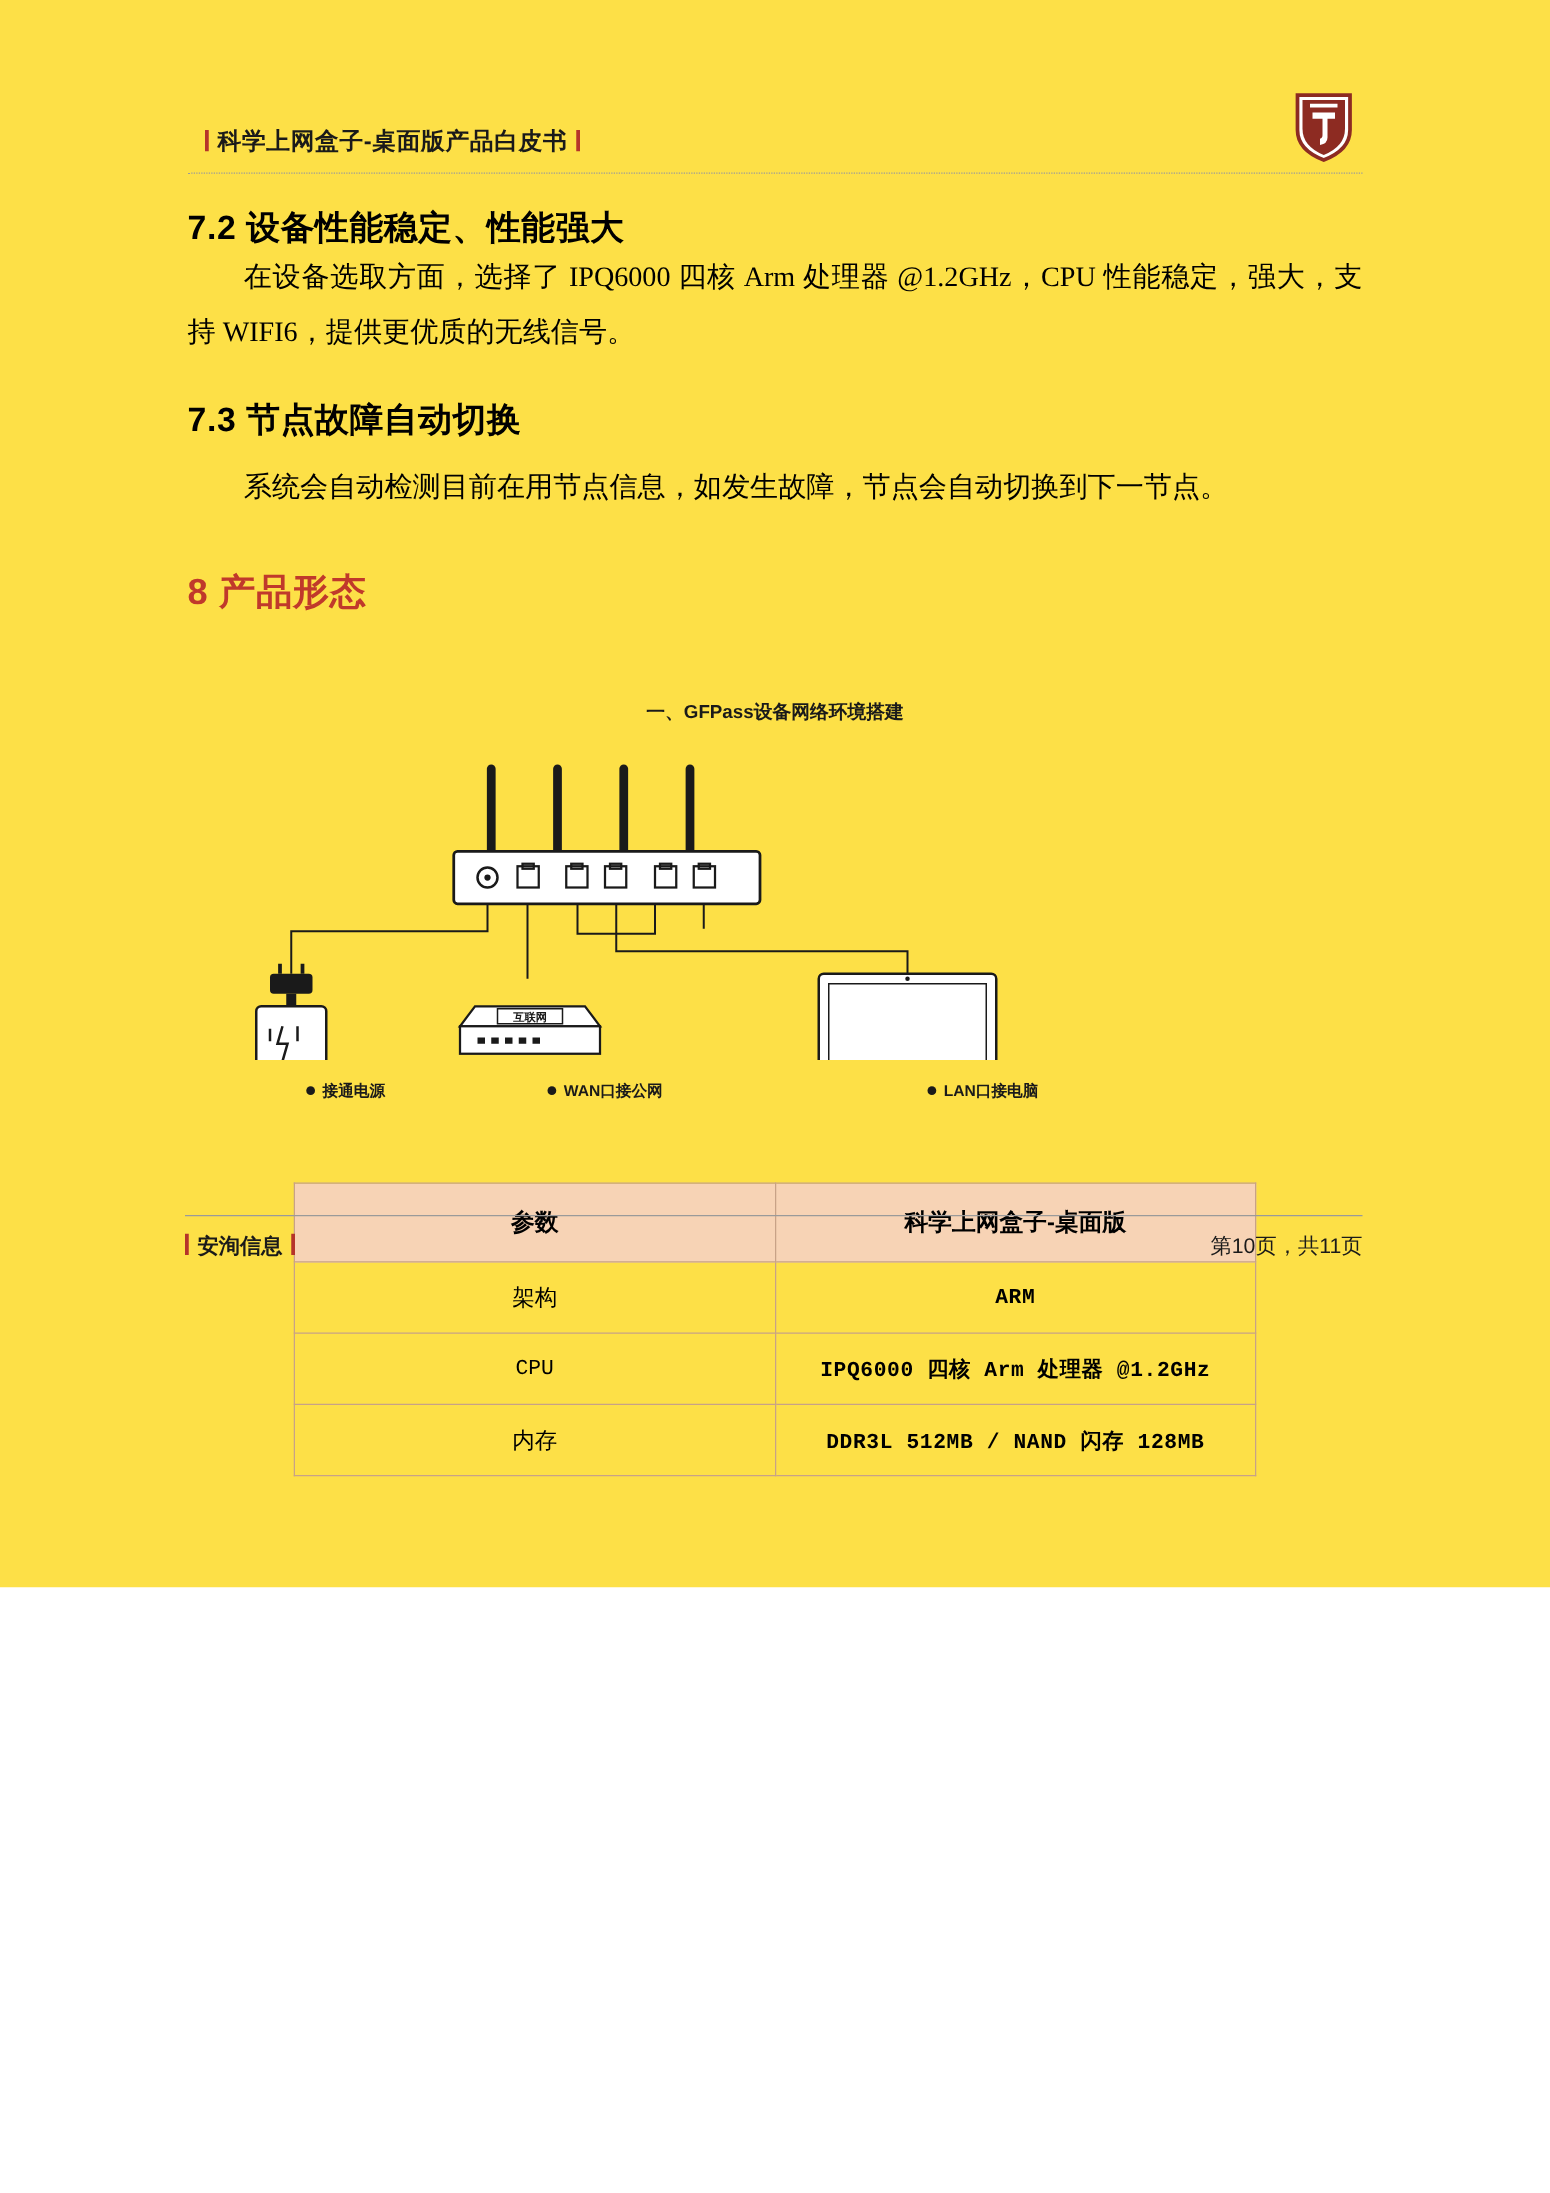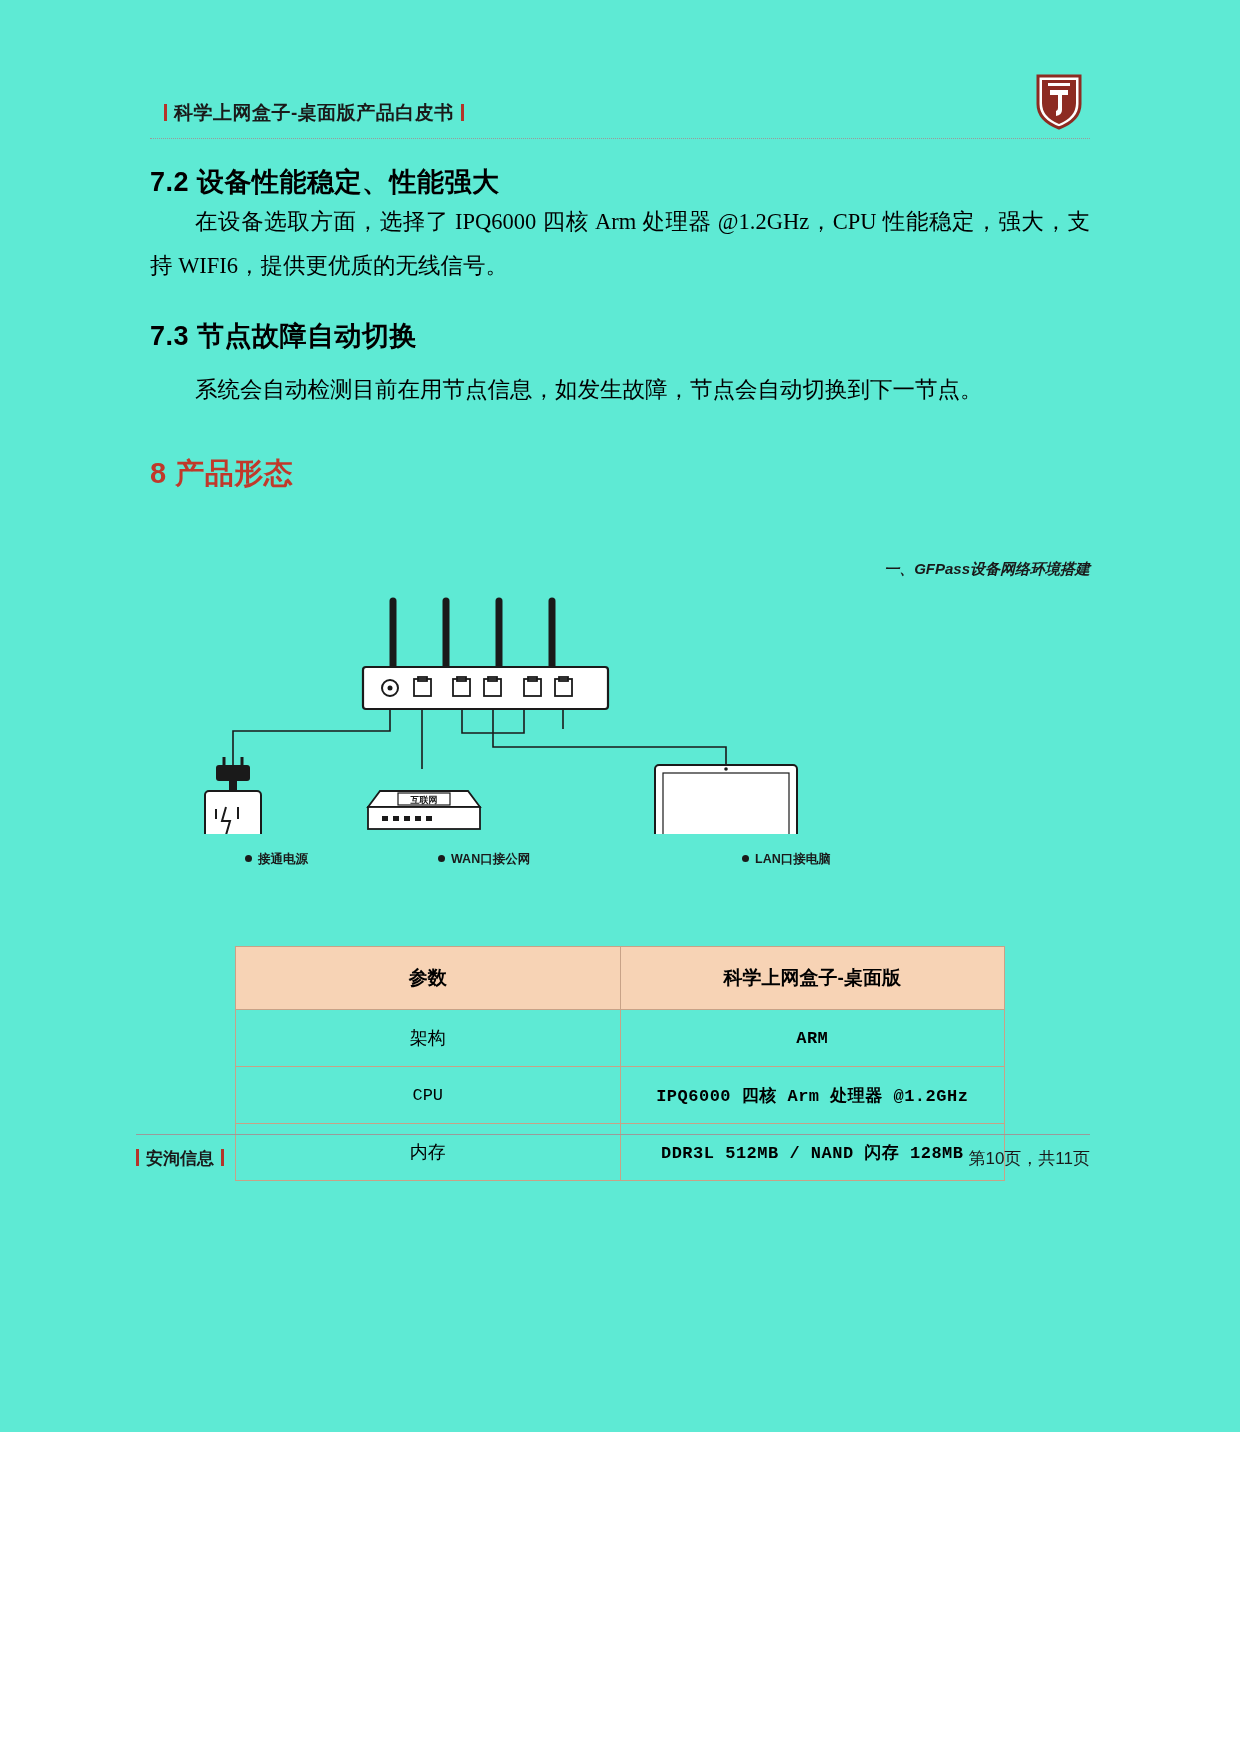--- a/index.html
+++ b/index.html
@@ -7,23 +7,23 @@
     padding: 0;
     background: #ffffff;
   }
   body {
     font-family: "Liberation Serif", serif;
     color: #000;
   }
   .page {
     position: relative;
     width: 1240px;
-    height: 1432px;
+    height: 1270px;
     margin: 0 auto;
-    background: #5eead4;
+    background: #fde047;
     box-sizing: border-box;
     overflow: hidden;
   }
 
   
   .header {
     position: absolute;
     top: 60px;
     left: 150px;
     right: 150px;
@@ -100,23 +100,23 @@
   
   .figure {
     margin-top: 26px;
     position: relative;
     height: 300px;
   }
   .fig-title {
     font-family: "Liberation Sans", sans-serif;
     font-size: 15px;
     font-weight: bold;
-    text-align: right;
-    color: #1a1a1a;
-    font-style: italic;
+    text-align: center;
+    color: #1a1a1a;
+    margin-bottom: 14px;
   }
   .fig-canvas {
     position: relative;
     width: 100%;
     height: 255px;
   }
   .fig-canvas svg { display: block; }
   .fig-label {
     position: absolute;
     font-family: "Liberation Sans", sans-serif;
@@ -171,21 +171,21 @@
     font-weight: bold;
   }
   table.params tbody td.k.mono {
     font-family: "Liberation Mono", monospace;
     font-size: 17px;
   }
 
   
   .footer {
     position: absolute;
-    left: 136px;
+    left: 148px;
     right: 150px;
     bottom: 262px;
     border-top: 1px solid #9a9a9a;
     padding-top: 12px;
     display: flex;
     justify-content: space-between;
     align-items: center;
   }
   .footer-left {
     font-family: "Liberation Sans", sans-serif;

